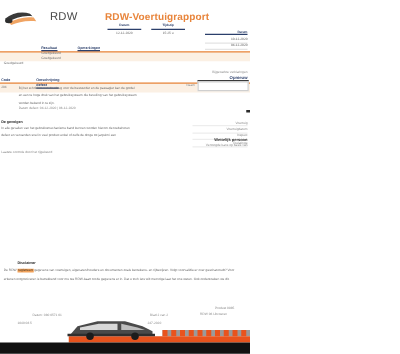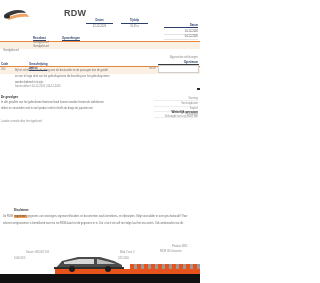--- a/index.html
+++ b/index.html
@@ -8,21 +8,21 @@
     background:#ffffff;
     font-family:"Liberation Sans",sans-serif;
     color:#3f3f3f;
     position:relative;
   }
   .page{position:absolute;inset:0;background:#fff;}
 
   
   .logo-wrap{position:absolute;left:4px;top:6px;width:70px;height:18px;}
   .logo-mark{position:absolute;left:0;top:3px;width:34px;height:13px;}
-  .logo-text{position:absolute;left:36px;top:2px;font-size:9px;font-weight:bold;color:#4a4a4a;letter-spacing:.2px;margin-left:24px;}
+  .logo-text{position:absolute;left:36px;top:2px;font-size:9px;font-weight:normal;color:#4a4a4a;letter-spacing:.2px;}
 
   .doc-title{
     position:absolute;left:84px;top:9px;width:90px;
     font-size:8px;font-weight:bold;color:#e8853c;letter-spacing:.1px;
     white-space:nowrap;
   }
 
   .meta-row{position:absolute;left:86px;top:19px;width:62px;display:flex;gap:8px;}
   .meta-col{flex:1;}
   .meta-label{font-size:2.6px;font-weight:bold;color:#2b3f6b;border-bottom:.6px solid #2b3f6b;padding-bottom:.5px;text-align:center;}
@@ -104,20 +104,21 @@
 
   <div class="logo-wrap">
     <svg class="logo-mark" viewBox="0 0 34 13">
       <path d="M0 6 C6 1, 14 0, 20 2 L22 4 C15 3, 8 5, 2 9 Z" fill="#3a3a3a"></path>
       <path d="M3 9 C9 6, 16 4, 23 5 L25 8 C17 7, 10 9, 5 11 Z" fill="#f0a463"></path>
       <ellipse cx="3" cy="7.5" rx="3" ry="2" fill="#2e2e2e"></ellipse>
     </svg>
     <div class="logo-text">RDW</div>
   </div>
 
+  <div class="doc-title">RDW-Voertuigrapport</div>
 
   <div class="meta-row">
     <div class="meta-col">
       <div class="meta-label">Datum</div>
       <div class="meta-value">12-12-2020</div>
     </div>
     <div class="meta-col">
       <div class="meta-label">Tijdstip</div>
       <div class="meta-value">15:25 u</div>
     </div>

